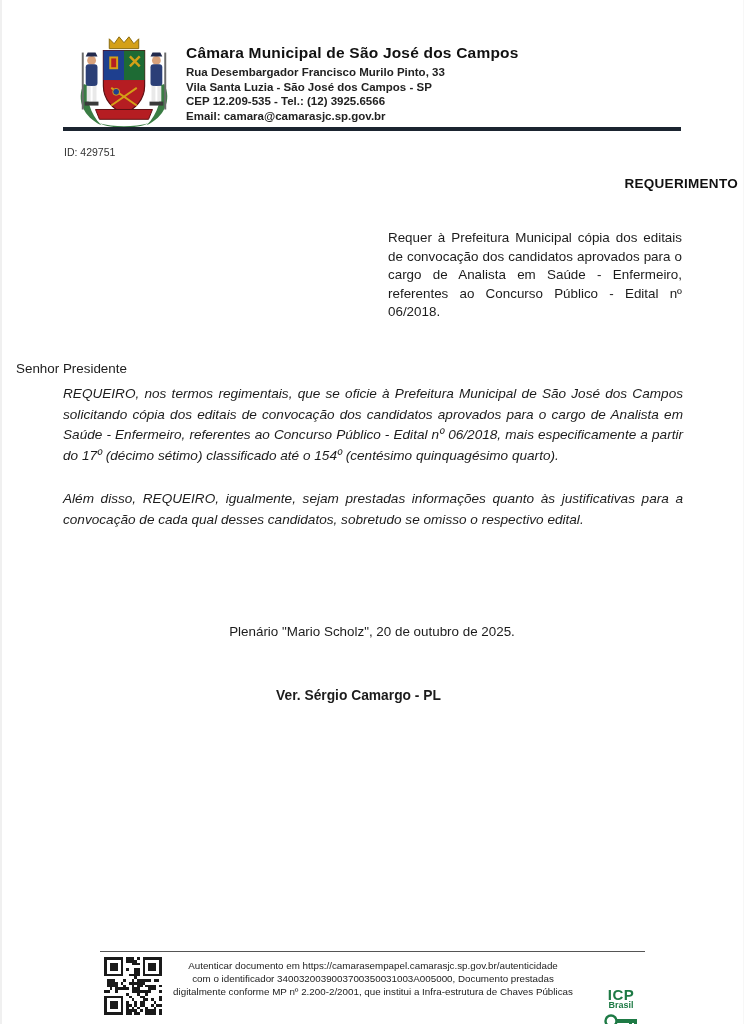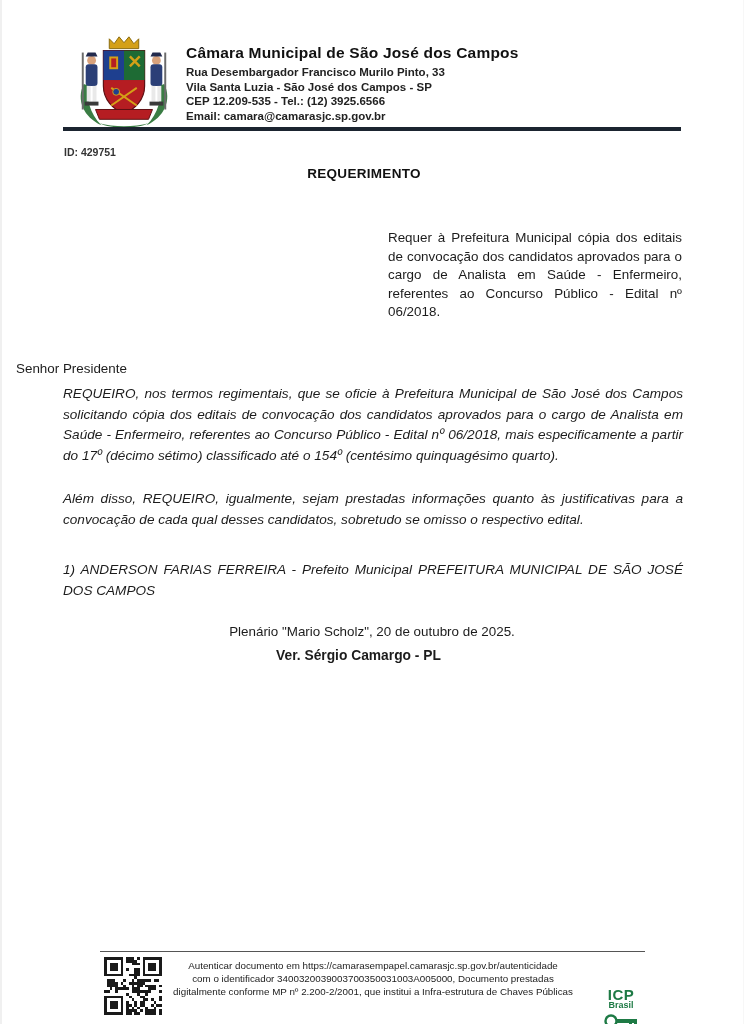--- a/index.html
+++ b/index.html
@@ -12,37 +12,37 @@
     overflow:hidden;
     box-shadow:inset 2px 0 0 #f0f0f0, inset -1px 0 0 #f7f7f7;
   }
   
   .crest{position:absolute;left:70px;top:34px;width:108px;height:96px;}
   .lh-text{position:absolute;left:186px;top:44px;}
   .org-title{font-size:15.5px;font-weight:bold;color:#111;margin-bottom:3px;letter-spacing:.2px;}
   .lh-line{font-size:11.5px;line-height:14.5px;color:#222;font-weight:bold;}
   .header-rule{position:absolute;left:63px;top:127px;width:618px;height:4px;background:#1b2430;}
   
-  .doc-id{position:absolute;left:64px;top:146px;font-size:10.5px;color:#333;font-weight:bold;}
-  .doc-title{position:absolute;left:0;top:166px;width:728px;text-align:center;
-    font-size:13.5px;font-weight:bold;letter-spacing:.3px;color:#111;margin:0;}
+  .doc-id{position:absolute;left:64px;top:146px;font-size:10.5px;color:#333;}
+  .doc-title{position:absolute;left:0;top:166px;width:728px;text-align:right;
+    font-size:13.5px;font-weight:bold;letter-spacing:.3px;color:#111;margin:10px;}
   
   .ementa{position:absolute;left:388px;top:229px;width:294px;
     font-size:13.4px;line-height:18.6px;text-align:justify;margin:0;}
   .salutation{position:absolute;left:0;top:345px;width:744px;
     font-size:13.4px;margin:16px;}
   
   .body-par{position:absolute;left:63px;width:620px;
     font-size:13.6px;line-height:20.6px;text-align:justify;margin:0;font-style:italic;}
   .p1{top:384px;}
   .p2{top:489px;}
   .p3{top:560px;}
   .dateline{position:absolute;left:0;top:624px;width:744px;text-align:center;
     font-size:13.4px;margin:0;}
-  .signature{position:absolute;left:0;top:648px;width:717px;text-align:center;
+  .signature{position:absolute;left:0;top:688px;width:717px;text-align:center;
     font-size:13.8px;font-weight:bold;margin:0;}
   
   .footer-rule{position:absolute;left:100px;top:951px;width:545px;height:1px;background:#555;}
   .qr{position:absolute;left:104px;top:957px;width:58px;height:58px;}
   .auth-text{position:absolute;left:150px;top:959px;width:446px;text-align:center;
     font-size:9.8px;line-height:13px;color:#222;}
   .auth-text div{white-space:nowrap;}
   .icp{position:absolute;left:597px;top:988px;width:48px;height:60px;text-align:center;}
   .icp-word1{font-size:15px;font-weight:bold;color:#1e7a45;line-height:13px;letter-spacing:.5px;}
   .icp-word2{font-size:9px;font-weight:bold;color:#1e7a45;line-height:9px;}
@@ -107,21 +107,20 @@
   <div class="header-rule"></div>
 
   <div class="doc-id">ID: 429751</div>
   <h1 class="doc-title">REQUERIMENTO</h1>
 
   <p class="ementa">Requer à Prefeitura Municipal cópia dos editais de convocação dos candidatos aprovados para o cargo de Analista em Saúde - Enfermeiro, referentes ao Concurso Público - Edital nº 06/2018.</p>
   <p class="salutation">Senhor Presidente</p>
 
   <p class="body-par p1">REQUEIRO, nos termos regimentais, que se oficie à Prefeitura Municipal de São José dos Campos solicitando cópia dos editais de convocação dos candidatos aprovados para o cargo de Analista em Saúde - Enfermeiro, referentes ao Concurso Público - Edital nº 06/2018, mais especificamente a partir do 17º (décimo sétimo) classificado até o 154º (centésimo quinquagésimo quarto).</p>
   <p class="body-par p2">Além disso, REQUEIRO, igualmente, sejam prestadas informações quanto às justificativas para a convocação de cada qual desses candidatos, sobretudo se omisso o respectivo edital.</p>
-  <p class="body-par p3">1) ANDERSON FARIAS FERREIRA - Prefeito Municipal PREFEITURA MUNICIPAL DE SÃO JOSÉ DOS CAMPOS</p>
 
   <p class="dateline">Plenário "Mario Scholz", 20 de outubro de 2025.</p>
   <p class="signature">Ver. Sérgio Camargo - PL</p>
 
   <div class="footer-rule"></div>
 
   <svg class="qr" id="qr-svg" viewBox="0 0 21 21" shape-rendering="crispEdges">
       <rect x="0" y="0" width="1" height="1" fill="#1a1a1a"></rect>
       <rect x="1" y="0" width="1" height="1" fill="#1a1a1a"></rect>
       <rect x="2" y="0" width="1" height="1" fill="#1a1a1a"></rect>

